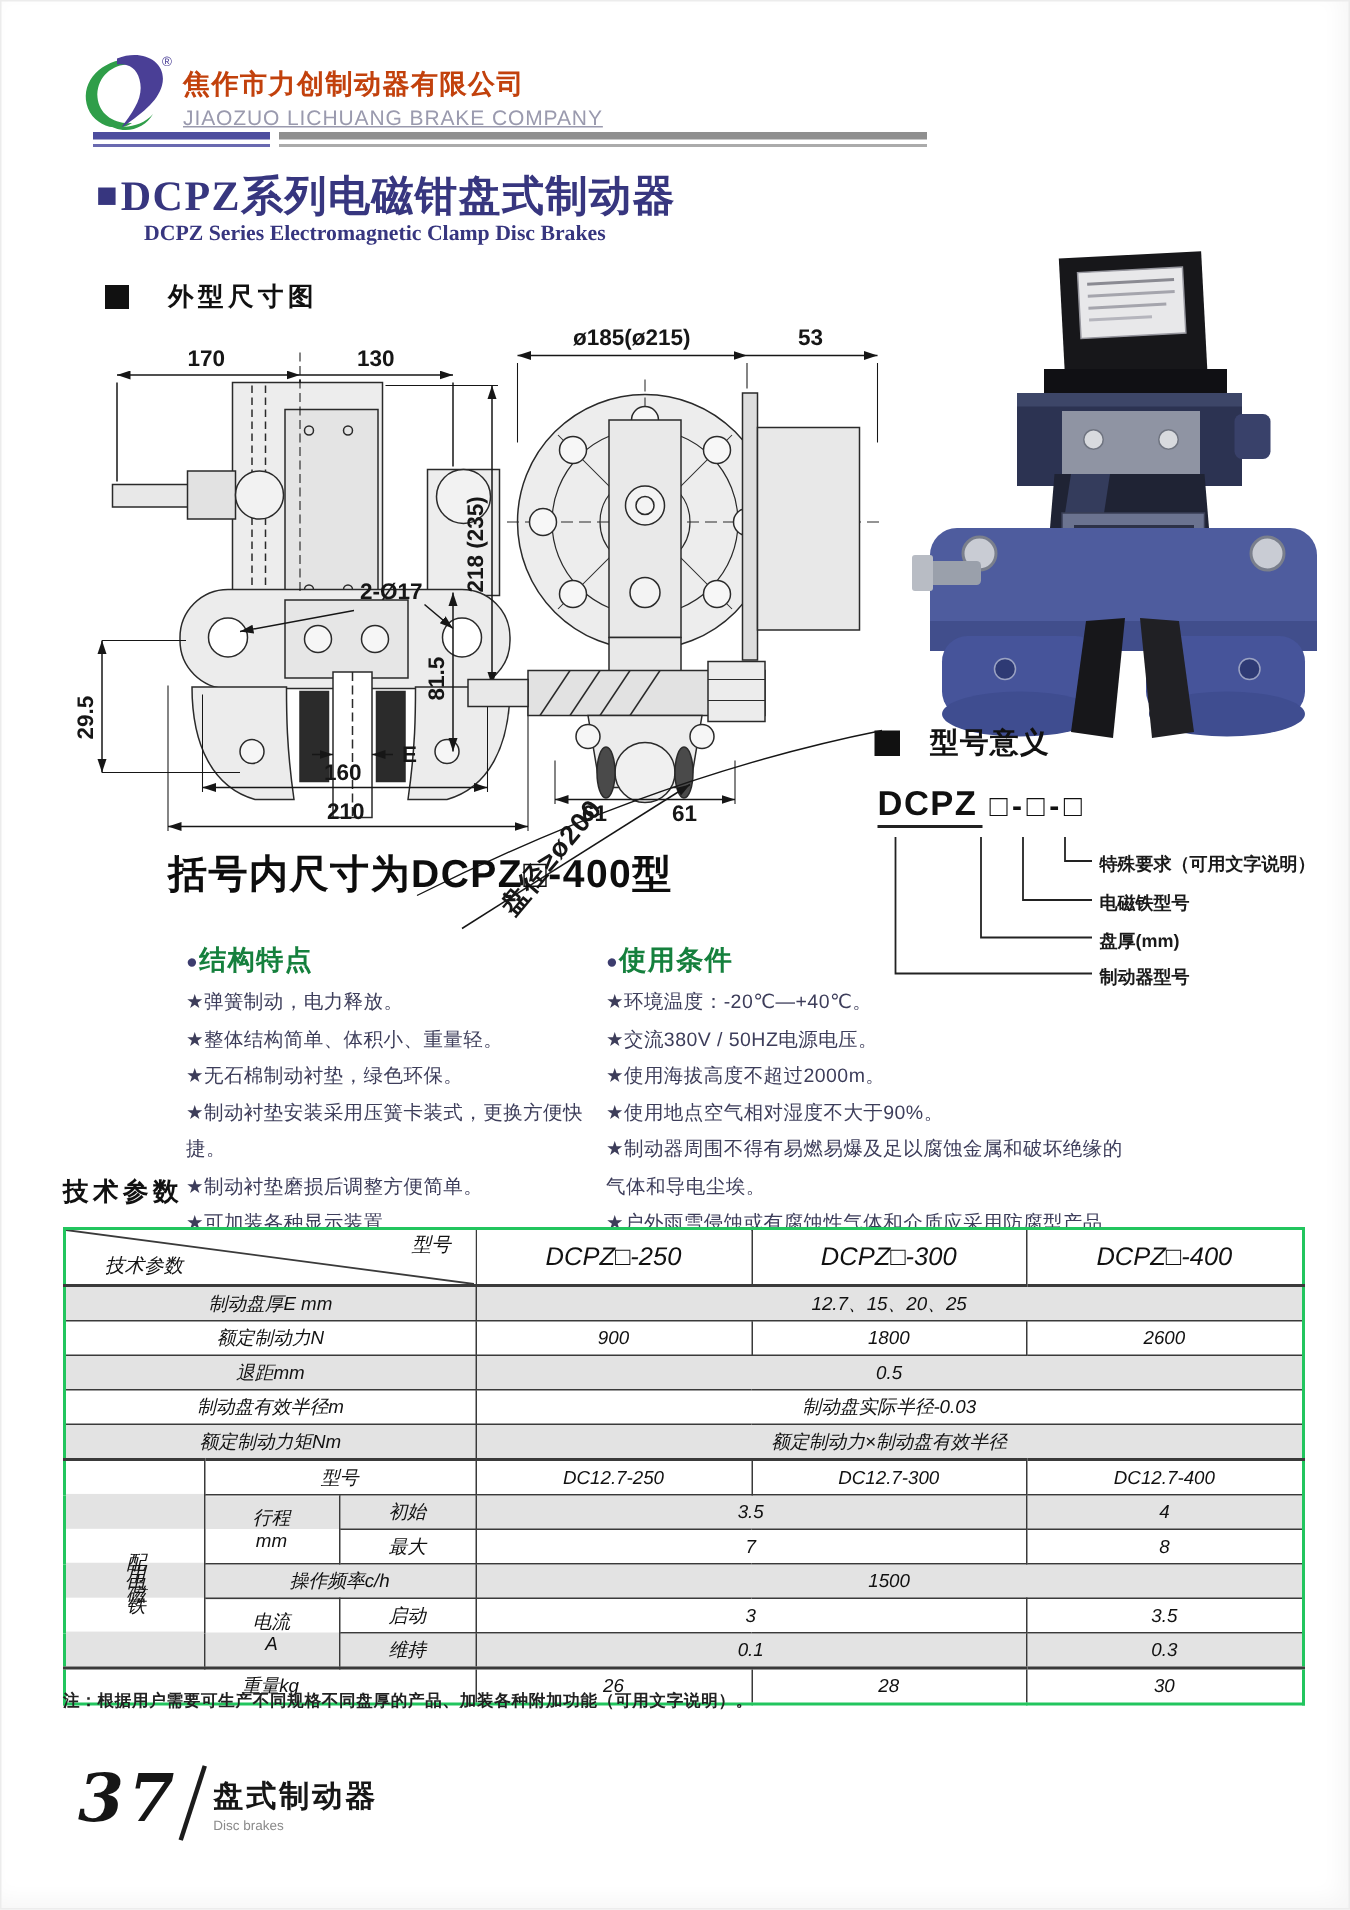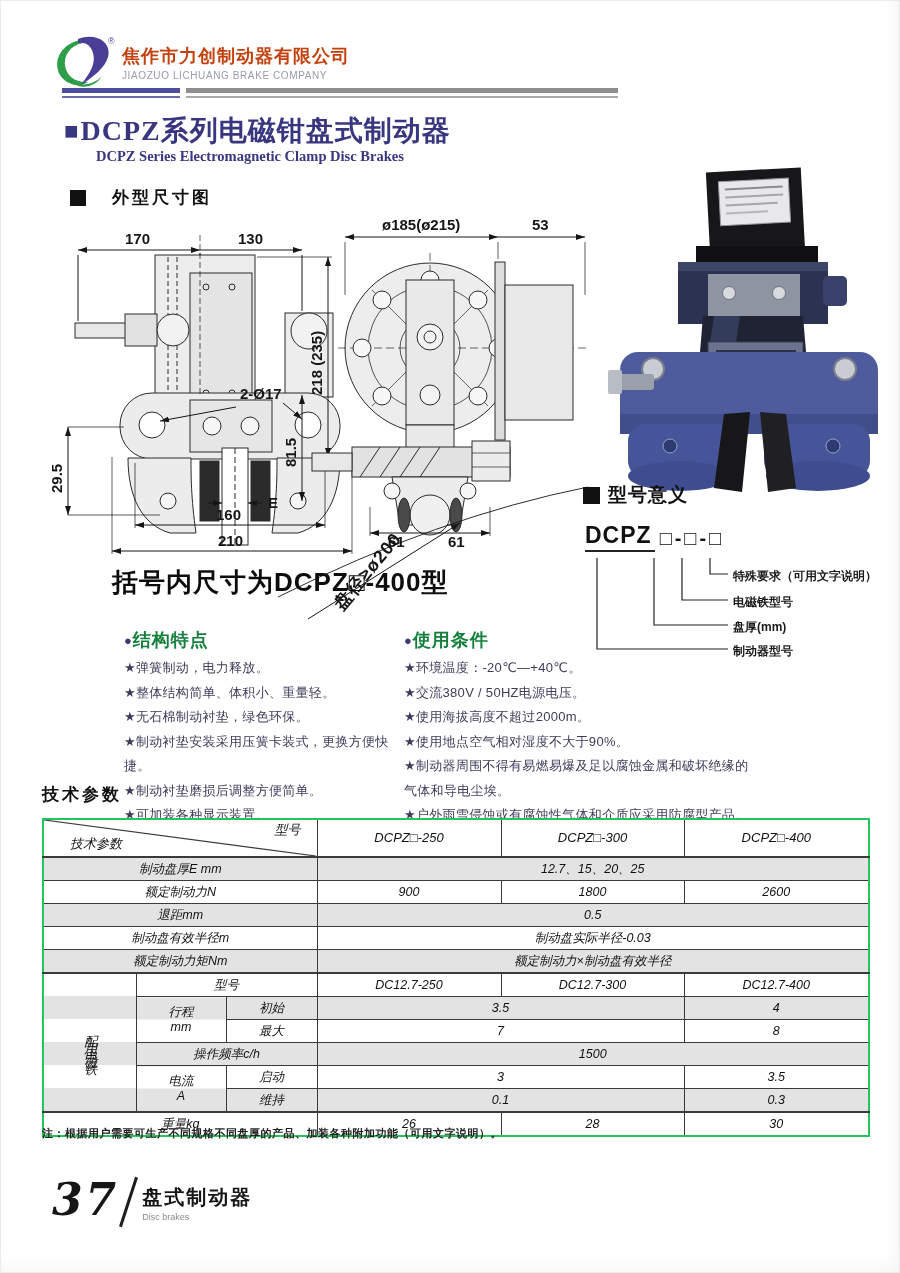--- a/index.html
+++ b/index.html
@@ -7,40 +7,40 @@
     position:relative; width:900px; height:1273px; margin:0 auto;
     background:#ffffff; overflow:hidden;
     font-family:"Liberation Sans","DejaVu Sans",sans-serif;
     box-shadow:inset 0 0 0 1px #ececec, inset -6px -6px 14px rgba(0,0,0,0.04);
     color:#111;
   }
   
   .logo{position:absolute; left:50px; top:34px; width:68px; height:56px;}
   .co-block{position:absolute; left:122px; top:44px;}
   .co-cn{font-size:18px; font-weight:bold; color:#c2410c; letter-spacing:1px;}
-  .co-en{font-size:10px; color:#9a9aae; letter-spacing:0.6px; margin-top:2px;}
+  .co-en{font-size:14px; color:#9a9aae; letter-spacing:0.6px; margin-top:2px;text-decoration:underline;}
   .rule-purple{position:absolute; left:62px; top:88px; width:118px; height:5px; background:#4d4d9e;}
   .rule-purple-thin{position:absolute; left:62px; top:96px; width:118px; height:2px; background:#6a6ab0;}
   .rule-gray{position:absolute; left:186px; top:88px; width:432px; height:5px; background:#8f8f8f;}
   .rule-gray-thin{position:absolute; left:186px; top:96px; width:432px; height:2px; background:#ababab;}
   
   .title-row{position:absolute; left:64px; top:112px; display:flex; align-items:center; gap:2px;}
   .title-sq{font-size:24px; color:#37367f; line-height:1;}
   .title-cn{font-size:28px; font-weight:bold; color:#37367f; letter-spacing:1px; font-family:"Liberation Serif","DejaVu Serif",serif;}
   .title-en{position:absolute; left:96px; top:148px; font-size:14.5px; font-weight:bold; color:#37367f; font-family:"Liberation Serif","DejaVu Serif",serif;}
   
   .sec-label{position:absolute; left:70px; top:186px; display:flex; align-items:center; gap:26px;}
   .sec-sq{width:16px; height:16px; background:#111;}
   .sec-txt{font-size:17px; font-weight:bold; letter-spacing:3px; color:#111;}
   .drawing{position:absolute; left:40px; top:195px;}
   .caption{position:absolute; left:112px; top:565px; font-size:26px; font-weight:bold; color:#0d0d0d; letter-spacing:1px;}
   .photo{position:absolute; left:608px; top:162px;}
   
   .mm{position:absolute; left:583px; top:482px; width:315px; height:185px;}
-  .mm-head{display:flex; align-items:center; gap:8px;}
+  .mm-head{display:flex; align-items:center; gap:20px;}
   .mm-sq{width:17px; height:17px; background:#111;}
   .mm-title{font-size:19px; font-weight:bold; letter-spacing:1px;}
   .mm-model{position:absolute; left:2px; top:40px; display:flex; align-items:center;}
   .mm-prefix{font-size:23px; font-weight:bold; border-bottom:2px solid #222; padding:0 3px 1px 0; letter-spacing:1px;}
   .mm-pattern{font-size:20px; font-weight:bold; letter-spacing:3px; margin-left:5px; padding-top:2px;}
   .mm-svg{position:absolute; left:0; top:76px;}
   .mm-label{position:absolute; left:150px; font-size:12px; font-weight:600; color:#1a1a1a; white-space:nowrap;}
   
   .feat{position:absolute; left:124px; top:628px; width:288px;}
   .cond{position:absolute; left:404px; top:628px; width:345px;}
@@ -54,21 +54,21 @@
   .spec td{border:1px solid #3a3a3a; text-align:center; vertical-align:middle; padding:0; height:22px; line-height:1.15; overflow:hidden;}
   .spec{border:2px solid #22c55e;font-style:italic;}
   .spec .w{background:#ffffff;}
   .spec .s{background:#e3e3e3;}
   .spec tr.hdr td{height:36px; border-bottom-width:2px; background:#fff;}
   .spec tr.rTop td{border-top-width:2px;}
   .corner{position:relative;}
   .corner svg{position:absolute; left:0; top:0;}
   .corner-top{position:absolute; right:16px; top:3px; font-size:13px;}
   .corner-bot{position:absolute; left:26px; bottom:4px; font-size:13px;}
-  .colhead{font-size:13px;}
+  .colhead{font-size:17px;}
   .magnetCell{background:linear-gradient(180deg,#fff 0,#fff 22px,#e3e3e3 22px,#e3e3e3 45px,#fff 45px,#fff 68px,#e3e3e3 68px,#e3e3e3 91px,#fff 91px,#fff 114px,#e3e3e3 114px,#e3e3e3 140px);}
   .magnetInner{writing-mode:vertical-lr; text-orientation:upright; letter-spacing:7px; font-size:13px; margin:0 auto; font-weight:400;}
   .strokeCell{background:linear-gradient(180deg,#e3e3e3 0,#e3e3e3 22px,#fff 22px,#fff 46px);}
   .currentCell{background:linear-gradient(180deg,#fff 0,#fff 22px,#e3e3e3 22px,#e3e3e3 46px);}
   .note{position:absolute; left:42px; top:1126px; font-size:11px; font-weight:bold; color:#222; letter-spacing:0.5px;}
   
   .footer{position:absolute; left:52px; top:1176px; display:flex; align-items:flex-start;}
   .pg-num{font-family:"DejaVu Serif","Liberation Serif",serif; font-style:italic; font-weight:bold; font-size:44px; line-height:48px; letter-spacing:3px; color:#161616;}
   .pg-slash{width:3px; height:52px; background:#1c1c1c; transform:rotate(18deg); margin:0 12px 0 8px;}
   .pg-name{margin-top:8px;}

